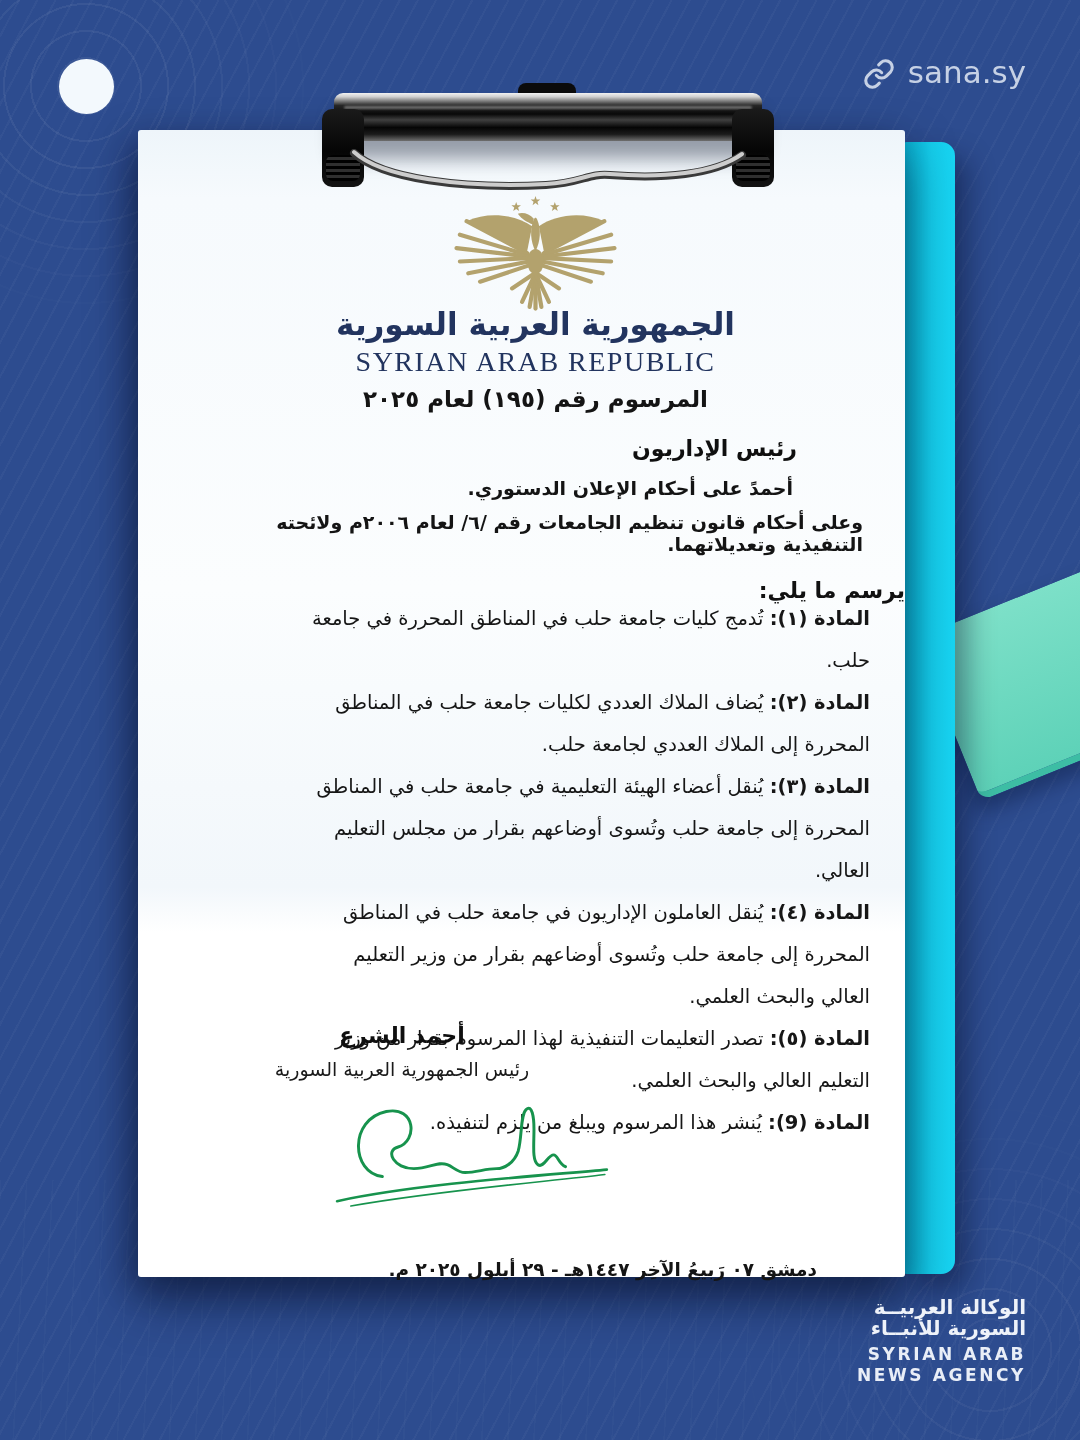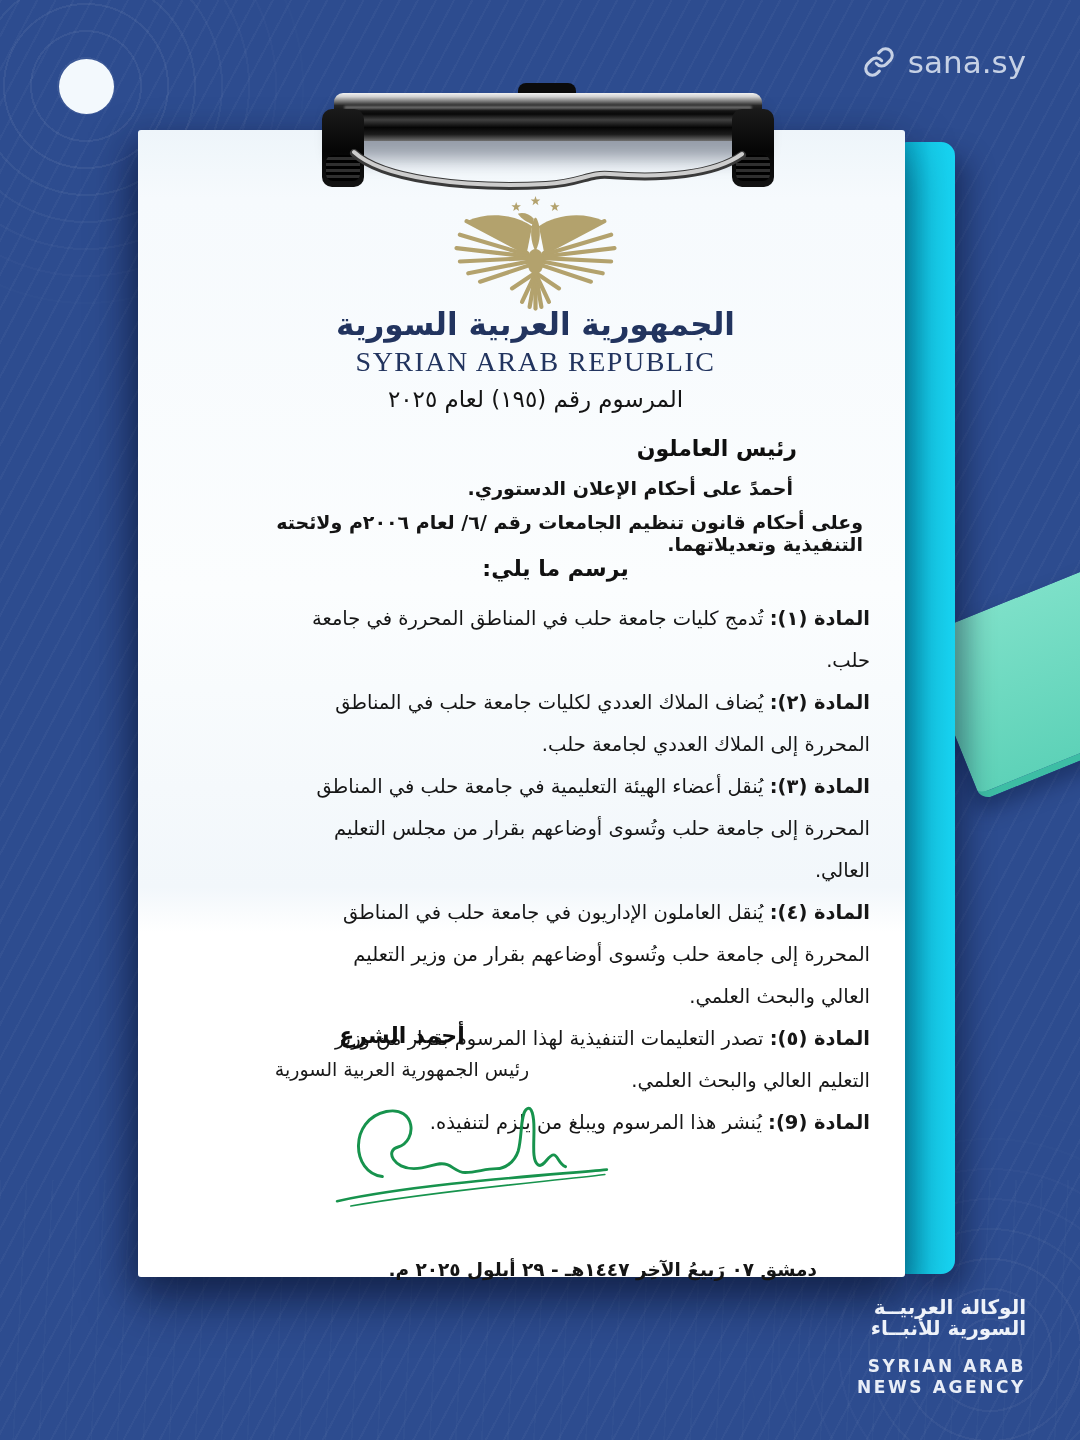--- a/index.html
+++ b/index.html
@@ -18,21 +18,21 @@
     -webkit-mask:radial-gradient(circle, #000 25%, transparent 72%);
             mask:radial-gradient(circle, #000 25%, transparent 72%); }
   .rings-br { position:absolute; right:-170px; bottom:-170px; width:520px; height:520px; border-radius:50%;
     background:repeating-radial-gradient(circle at center, rgba(255,255,255,0.045) 0 2px, transparent 2px 30px);
     -webkit-mask:radial-gradient(circle, #000 25%, transparent 72%);
             mask:radial-gradient(circle, #000 25%, transparent 72%); }
 
   .white-circle { position:absolute; left:59px; top:59px; width:55px; height:55px;
     border-radius:50%; background:#f3f9fd; }
 
-  .site-link { position:absolute; top:44px; right:54px; display:flex; align-items:center; gap:13px;
+  .site-link { position:absolute; top:54px; right:54px; display:flex; align-items:flex-end; gap:13px;
     color:#c6d1e5; font-size:31px; cursor:pointer; }
   .site-link svg { display:block; }
 
   .mint-paper { position:absolute; right:-95px; top:588px; width:235px; height:175px;
     background:linear-gradient(180deg,#7de0c8,#5ed2b8);
     border-bottom:7px solid #3dbda4; border-radius:12px;
     transform:rotate(-22deg); box-shadow:-8px 12px 20px rgba(4,12,40,.35); }
 
   .board-edge { position:absolute; left:903px; top:142px; width:52px; height:1132px;
     background:linear-gradient(90deg,#0ab1d2,#15cdeb 55%,#18d4f2);
@@ -43,28 +43,28 @@
     box-shadow:0 24px 48px rgba(3,9,32,.5), -8px 10px 30px rgba(3,9,32,.25); }
 
   .paper .abs { position:absolute;padding-left:28px; }
   .emblem-wrap { top:66px; left:0; right:0; text-align:center; }
   .rep-ar { top:176px; left:0; right:0; text-align:center; direction:rtl;
     font-size:31px; font-weight:bold; color:#22345f; }
   .rep-en { top:216px; left:0; right:0; text-align:center;
     font-family:"Liberation Serif","DejaVu Serif",serif; font-size:28px;
     letter-spacing:1.5px; color:#22345f; }
   .decree-title { top:256px; left:0; right:0; text-align:center; direction:rtl;
-    font-size:23px; font-weight:normal; color:#141414; }
+    font-size:23px; font-weight:bold; color:#141414; }
   .issuer { top:306px; right:108px; left:60px; text-align:right; direction:rtl;
     font-size:22px; font-weight:bold; color:#0f0f0f; }
   .pre1 { top:347px; right:112px; left:40px; text-align:right; direction:rtl;
     font-size:19px; font-weight:bold; color:#141414; }
   .pre2 { top:381px; right:42px; left:28px; text-align:right; direction:rtl;
     font-size:19px; font-weight:bold; color:#141414; }
-  .lead { top:426px; left:0; right:0; text-align:center; direction:rtl;
+  .lead { top:448px; left:0; right:0; text-align:right; direction:rtl;
     font-size:22px; font-weight:bold; color:#111;margin-left:40px; }
 
   .articles { top:468px; right:35px; width:594px; direction:rtl; text-align:right;
     font-size:19.5px; line-height:42px; color:#161616; }
   .article-label { font-weight:bold; }
 
   .sig-name { top:893px; left:100px; width:300px; text-align:center; direction:rtl;
     font-size:22px; font-weight:bold; color:#0f0f0f; }
   .sig-title { top:928px; left:70px; width:360px; text-align:center; direction:rtl;
     font-size:19px; color:#1a1a1a; }
@@ -92,21 +92,21 @@
   .logo { position:absolute; left:56px; top:1296px; color:#f6f8fb; }
   .logo-ar { font-size:46px; font-weight:bold; line-height:1.05; letter-spacing:2px; direction:rtl; }
   .logo-en { position:relative; display:inline-block; font-size:53px; font-weight:bold;
     line-height:.95; letter-spacing:2px; }
   .logo-dot { position:absolute; left:-13px; bottom:5px; width:13px; height:13px;
     border-radius:50%; background:#49b7e6; }
 
   .agency { position:absolute; right:54px; top:1297px; text-align:right; color:#eef2f9; }
   .agency-ar { font-size:20px; line-height:21px; font-weight:bold; direction:rtl; }
   .agency-en { font-size:17px; line-height:21px; font-weight:bold; letter-spacing:2.6px;
-    margin-top:17px; color:#e9eef7; }
+    margin-top:5px; color:#e9eef7; }
 </style>
 </head>
 <body>
 
 <div class="card">
 
   <div class="texture"></div>
   <div class="texture-bottom"></div>
   <div class="rings-tl"></div>
   <div class="rings-br"></div>
@@ -162,21 +162,21 @@
           <path d="M110,66 C104,54 103,40 108,28 C109,25 111,25 112,28 C117,40 116,54 110,66 Z"></path>
           <path d="M108,27 C103,21 95,19 89,21 C93,27 100,31 107,34 Z"></path>
           <ellipse cx="110" cy="78" rx="10" ry="15"></ellipse>
         </g>
       </svg>
     </div>
 
     <div class="abs rep-ar">الجمهورية العربية السورية</div>
     <div class="abs rep-en">SYRIAN ARAB REPUBLIC</div>
     <div class="abs decree-title">المرسوم رقم (١٩٥) لعام ٢٠٢٥</div>
-    <div class="abs issuer">رئيس العاملون</div>
+    <div class="abs issuer">رئيس الإداريون</div>
     <div class="abs pre1">أحمدً على أحكام الإعلان الدستوري.</div>
     <div class="abs pre2">وعلى أحكام قانون تنظيم الجامعات رقم /٦/ لعام ٢٠٠٦م ولائحته التنفيذية وتعديلاتهما.</div>
     <div class="abs lead">يرسم ما يلي:</div>
 
     <div class="abs articles">
       <div class="article">
         <span class="article-label">المادة (١):</span>
         <span>تُدمج كليات جامعة حلب في المناطق المحررة في جامعة حلب.</span>
       </div>
       <div class="article">

